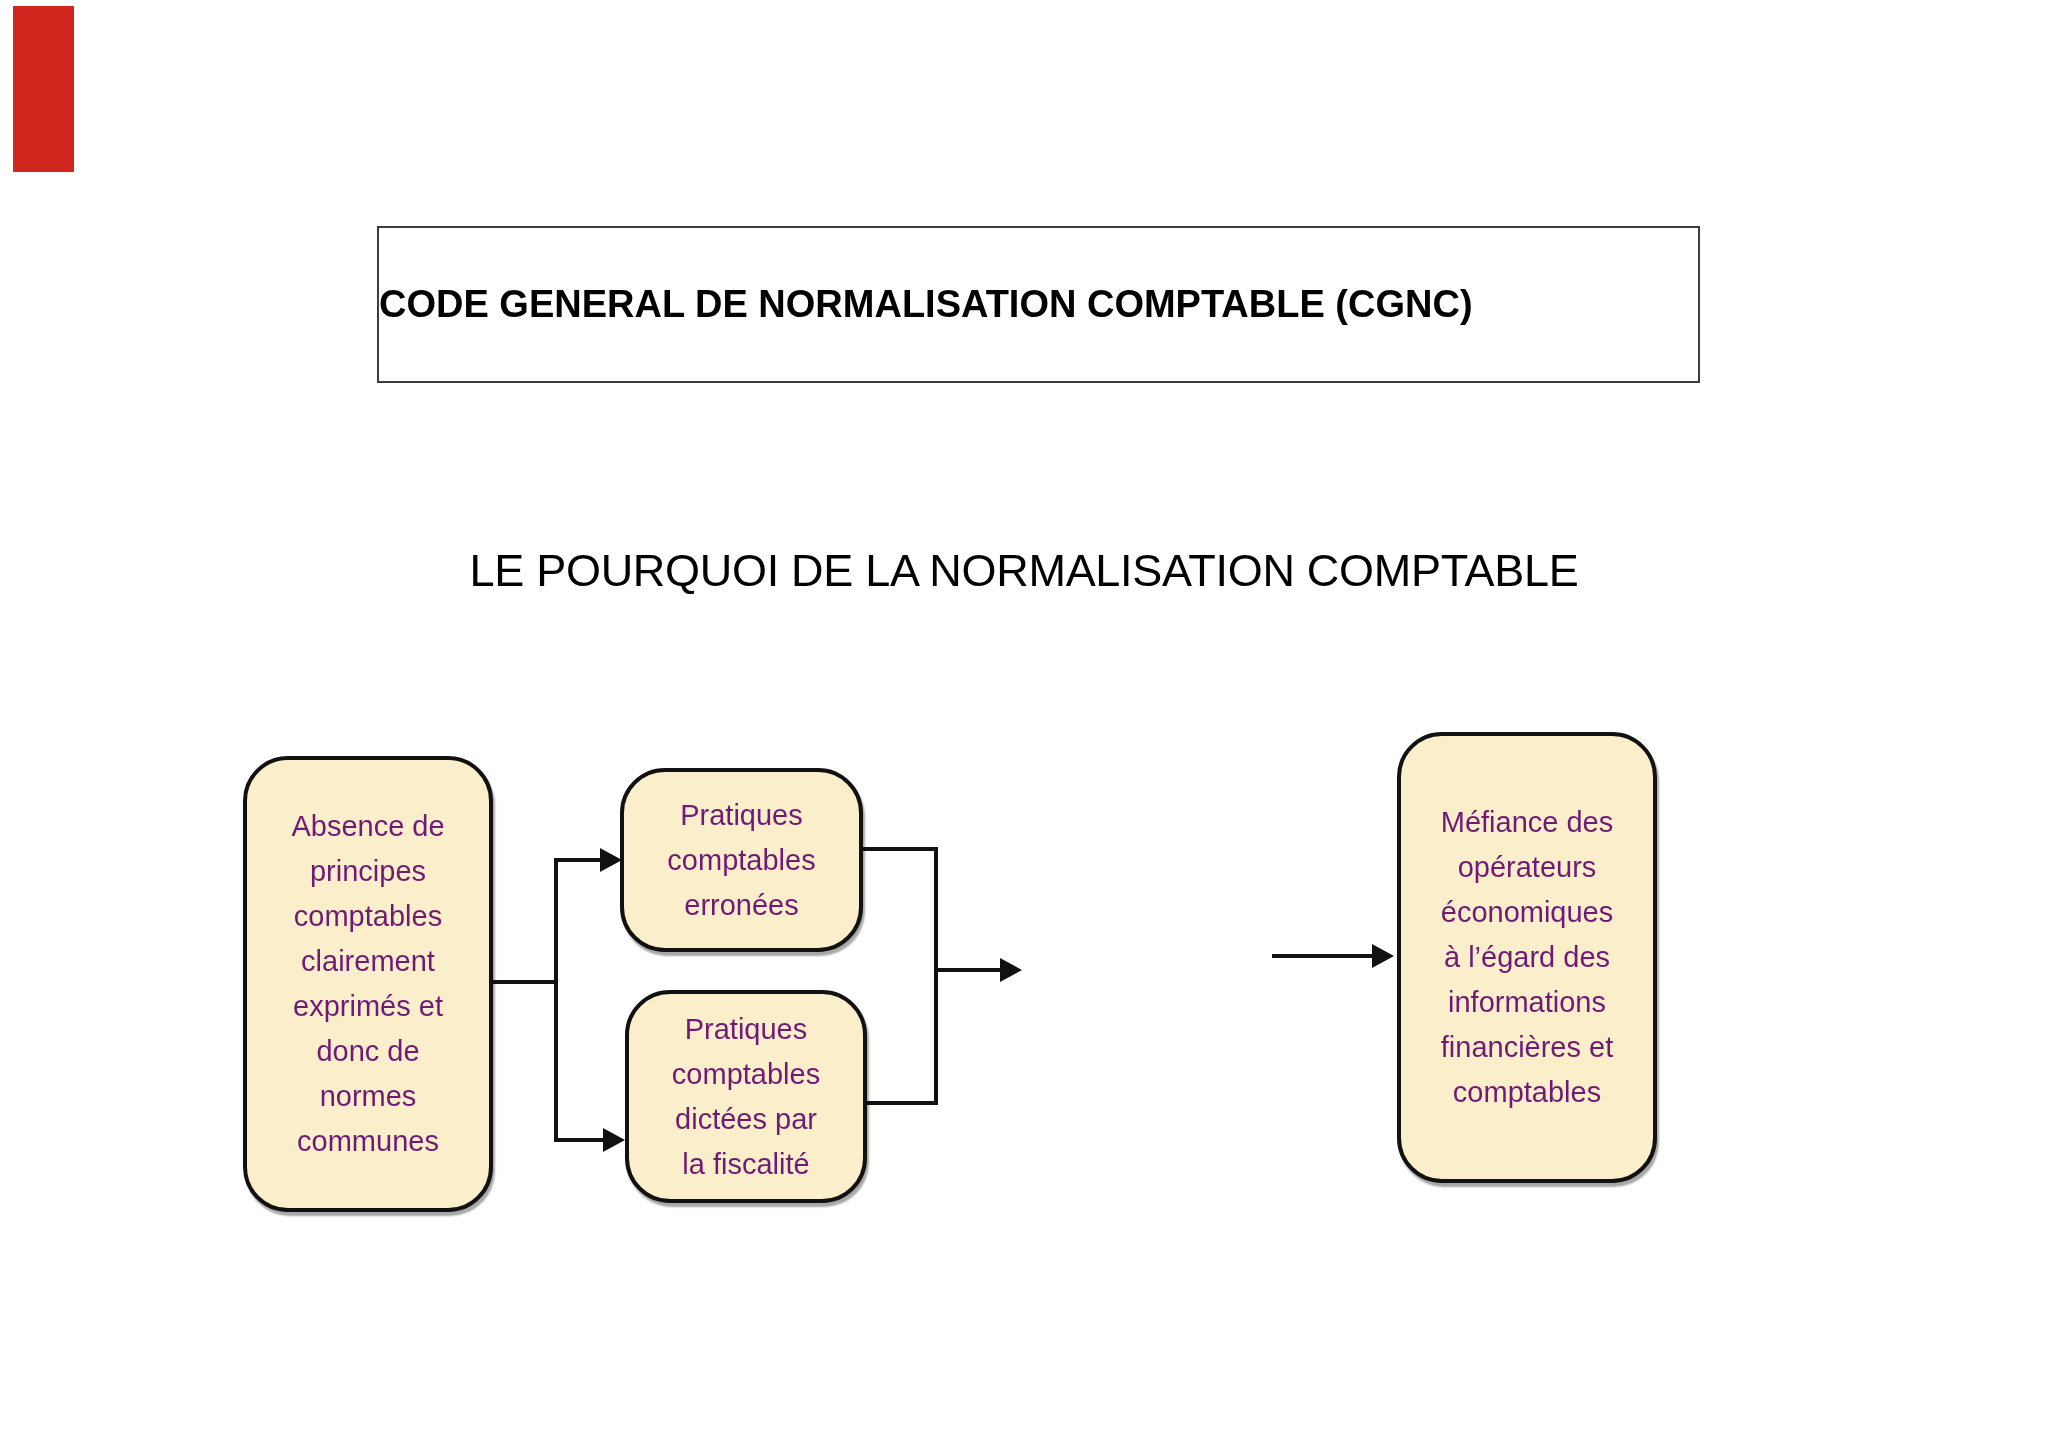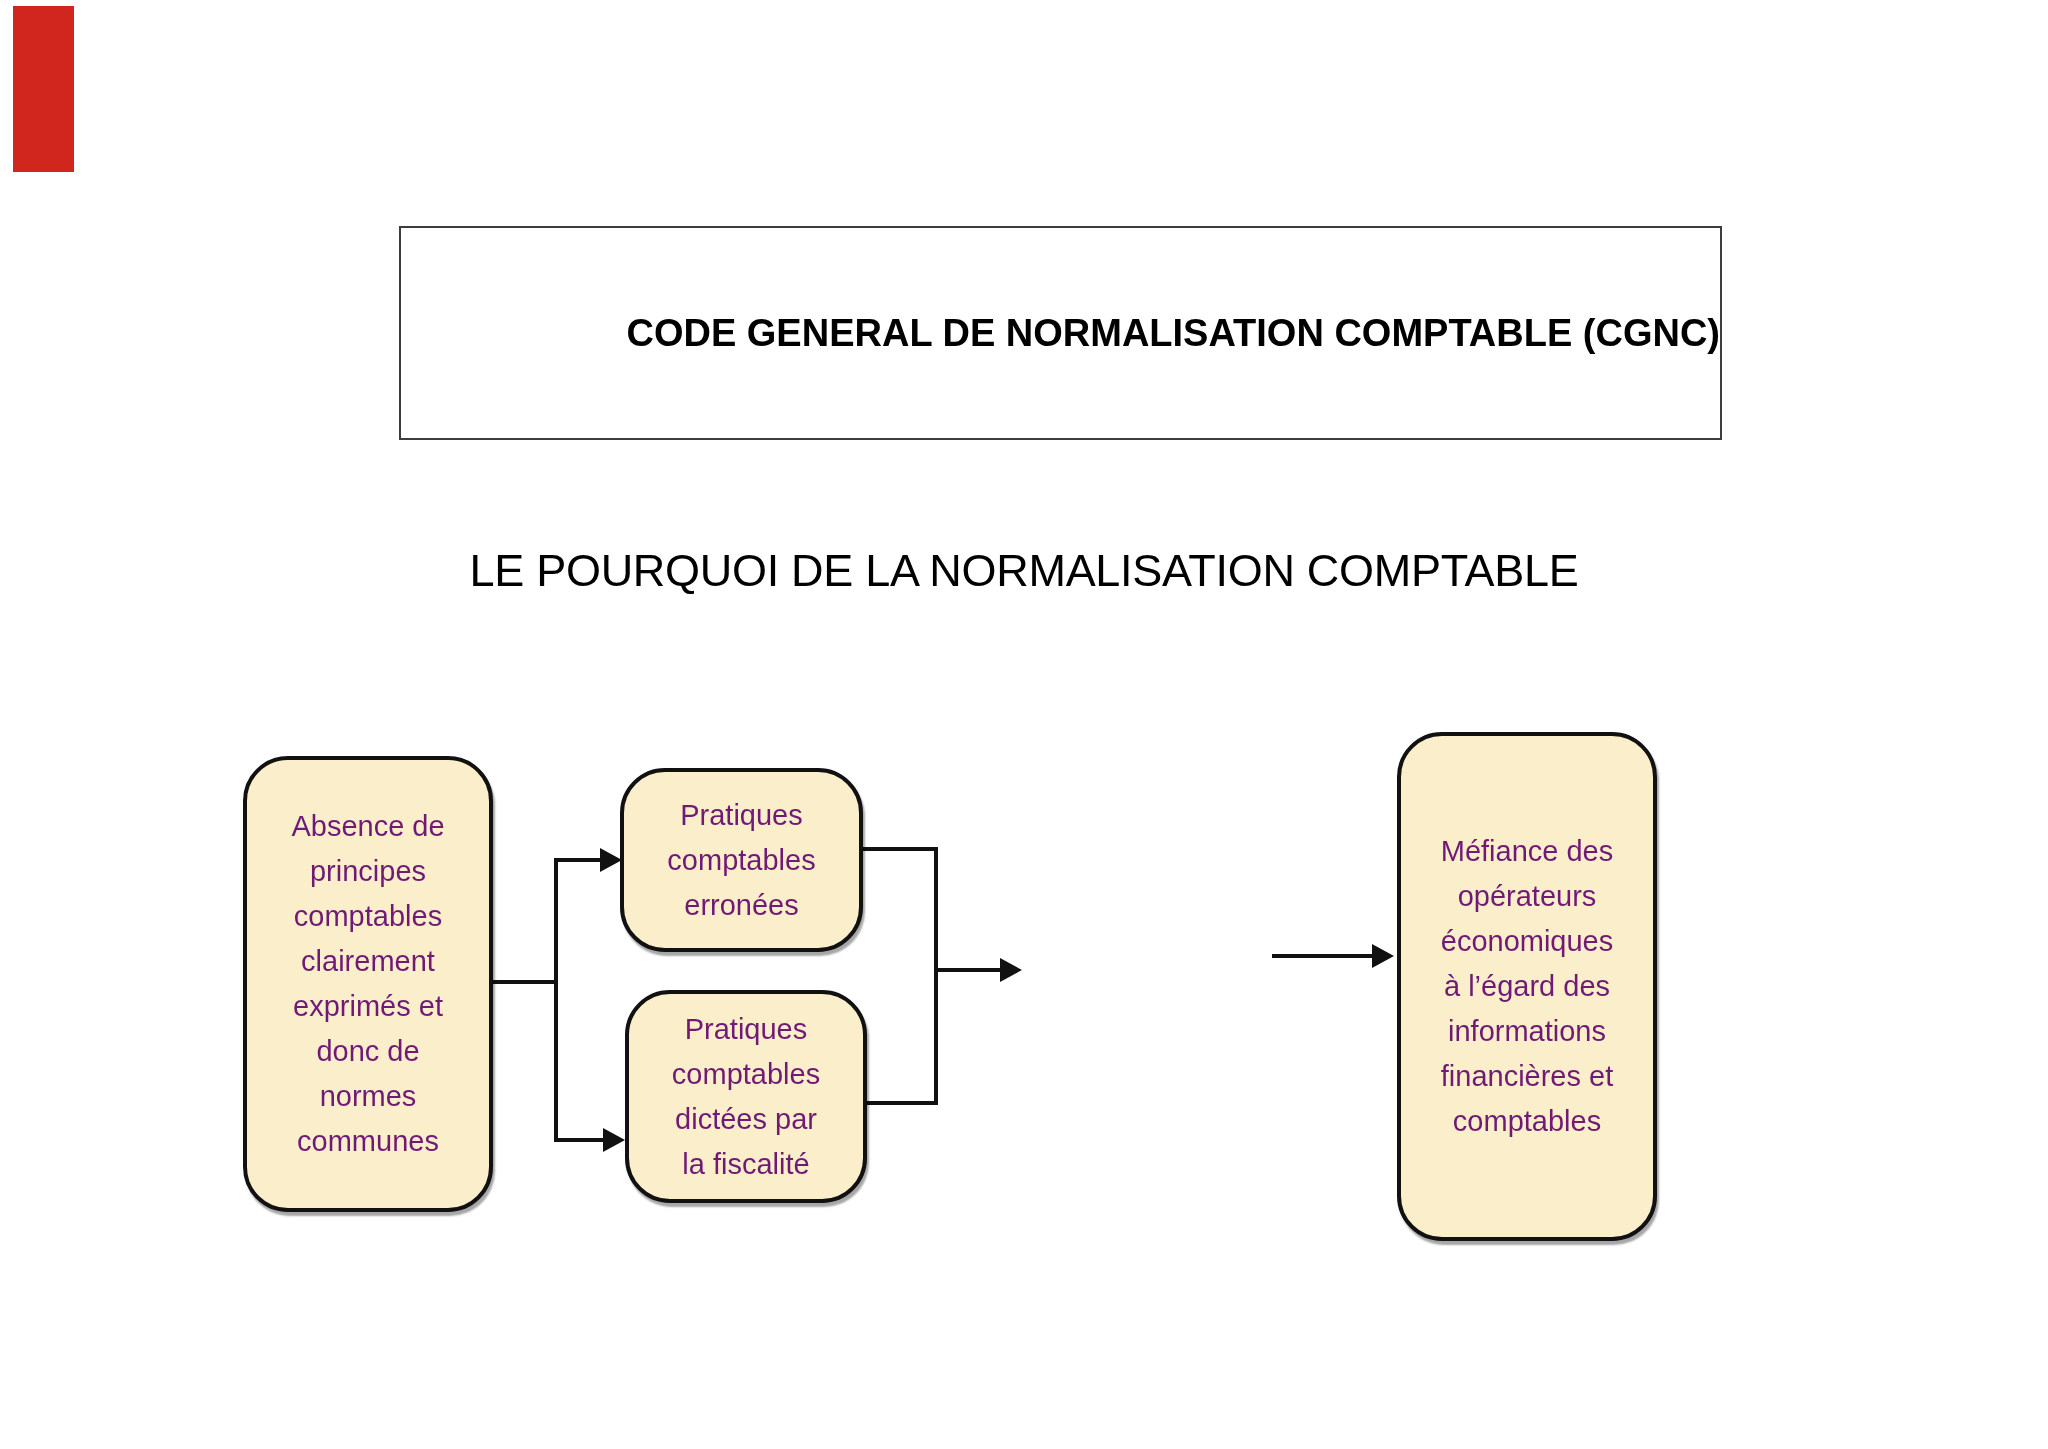--- a/index.html
+++ b/index.html
@@ -11,24 +11,24 @@
     color:#1a1a1a;
     overflow:hidden;
   }
   
   .red-marker{
     position:absolute;left:13px;top:6px;width:61px;height:166px;
     background:#d0261e;
   }
   
   .title-box{
-    position:absolute;left:399px;top:226px;width:1323px;height:214px;
+    position:absolute;left:377px;top:226px;width:1323px;height:157px;
     border:2px solid #3d3d3d;background:#ffffff;
     box-sizing:border-box;
-    display:flex;align-items:center;justify-content:flex-end;
+    display:flex;align-items:center;justify-content:flex-start;
   }
   .title-box .title-text{
     font-size:38px;font-weight:bold;letter-spacing:0px;
     text-align:center;white-space:nowrap;color:#000;
   }
   
   .subtitle{
     position:absolute;left:0;top:545px;width:2048px;
     text-align:center;font-size:45px;font-weight:400;color:#000;
     letter-spacing:-0.3px;
@@ -43,21 +43,21 @@
     display:flex;align-items:center;justify-content:center;
     text-align:center;
     font-size:29px;line-height:45px;color:#701a75;
     white-space:pre-line;
     padding:0 6px;
   }
   .fbox-cause      {left:243px; top:756px; width:250px; height:456px;}
   .fbox-erronees   {left:620px; top:768px; width:243px; height:184px;}
   .fbox-fiscalite  {left:625px; top:990px; width:242px; height:213px;}
   .fbox-etats      {left:1022px;top:748px; width:250px; height:448px;}
-  .fbox-mefiance   {left:1397px;top:732px; width:260px; height:509px;}
+  .fbox-mefiance   {left:1397px;top:732px; width:260px; height:451px;}
   .connector-layer{
     position:absolute;left:0;top:0;width:2048px;height:1449px;
     pointer-events:none;
   }
   .connector-layer line{stroke:#111111;stroke-width:4px;}
   .connector-layer polygon{fill:#111111;stroke:none;}
 </style>
 </head>
 <body>
 

